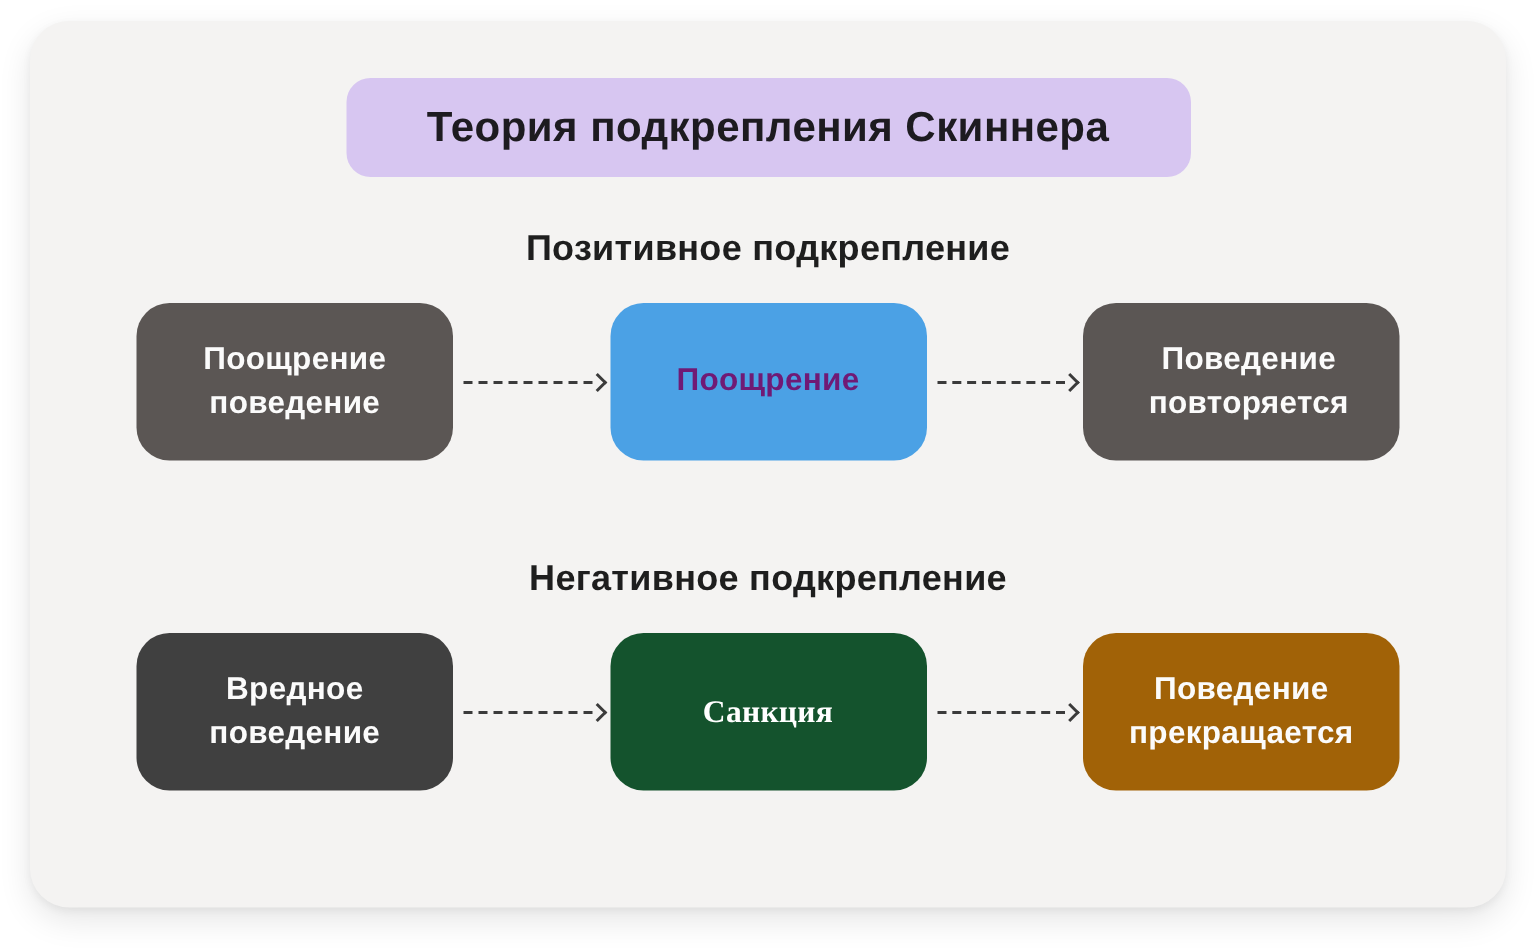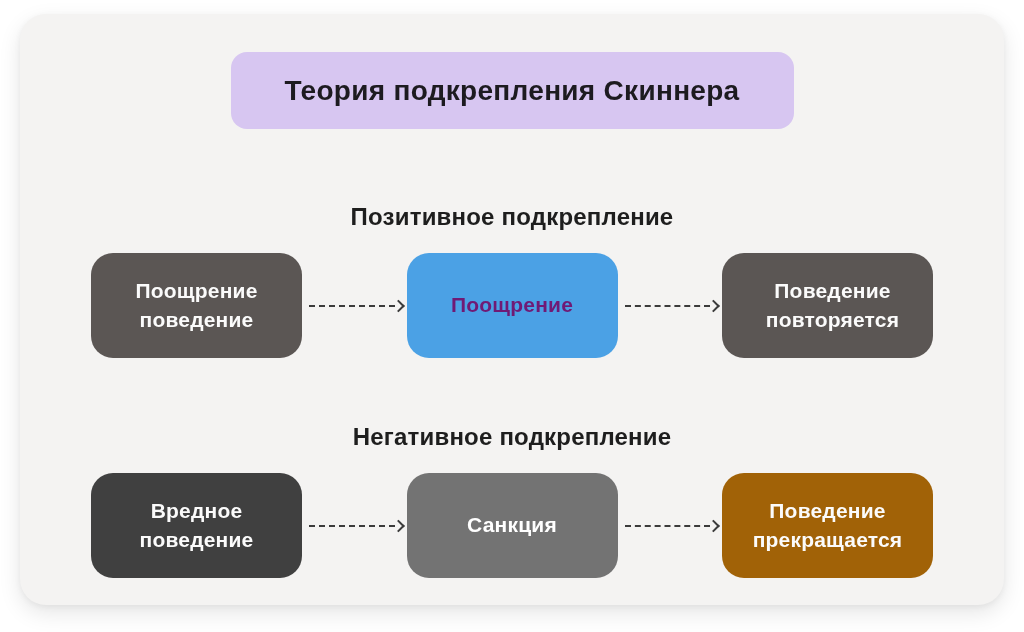--- a/index.html
+++ b/index.html
@@ -15,38 +15,38 @@
     position: absolute;
     left: 20px; top: 14px;
     width: 984px; height: 591px;
     background: #f4f3f2;
     border-radius: 26px;
     box-shadow: 0 8px 22px rgba(0,0,0,0.10), 0 2px 6px rgba(0,0,0,0.05);
   }
 
   .title-pill {
     margin: 38px auto 0 auto;
-    width: 563px; height: 77px;
+    width: 563px; height: 66px;
     border-radius: 16px;
     background: #d7c6f1;
     color: #1d1b20;
     display: flex; align-items: center; justify-content: center;
     font-size: 28px; font-weight: bold;
     letter-spacing: 0.3px;
   }
 
   .section-heading {
     text-align: center;
     font-size: 24px;
     font-weight: 600;
     color: #1e1e1e;
     line-height: 28px;
     letter-spacing: 0.2px;
   }
-  .section-positive .section-heading { margin-top: 74px; margin-bottom: 22px; }
+  .section-positive .section-heading { margin-top: 34px; margin-bottom: 22px; }
   .section-negative .section-heading { margin-top: 65px; margin-bottom: 22px; }
 
   .flow-row {
     display: flex;
     align-items: center;
     padding: 0 71px;
     height: 105px;
   }
 
   .node {
@@ -109,21 +109,21 @@
   </section>
 
   <section class="section-negative">
     <h2 class="section-heading" style="color: rgb(30, 30, 30);">Негативное подкрепление</h2>
     <div class="flow-row">
       <div class="node" style="background: #404040; color: rgb(251, 251, 251);">Вредное поведение</div>
       <div class="arrow">
         <span class="arrow-line"></span>
         <span class="arrow-head"></span>
       </div>
-      <div class="node" style="background: #737373; color: rgb(255, 255, 255);">Санкция</div>
+      <div class="node" style="background: #14532d; color: rgb(255, 255, 255); font-family: Liberation Serif, serif;">Санкция</div>
       <div class="arrow">
         <span class="arrow-line"></span>
         <span class="arrow-head"></span>
       </div>
       <div class="node" style="background: #a16207; color: rgb(251, 251, 251);">Поведение прекращается</div>
     </div>
   </section>
 
 </div>
 

